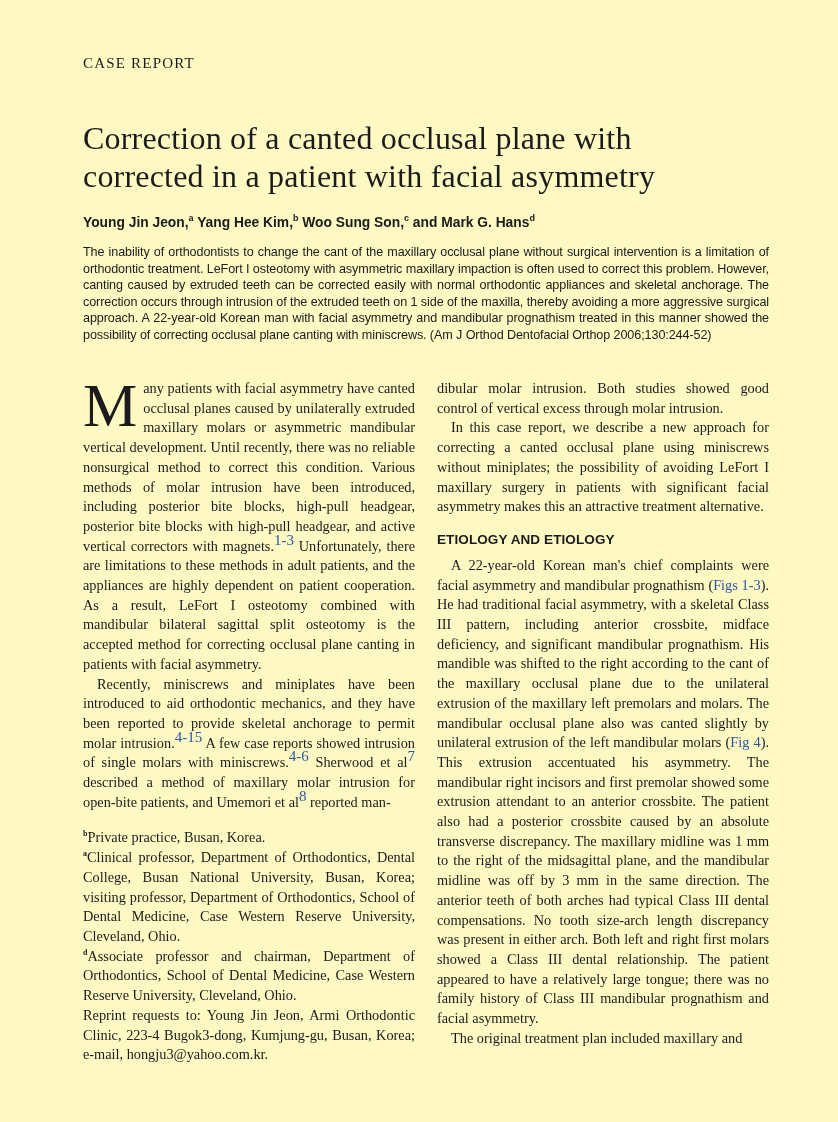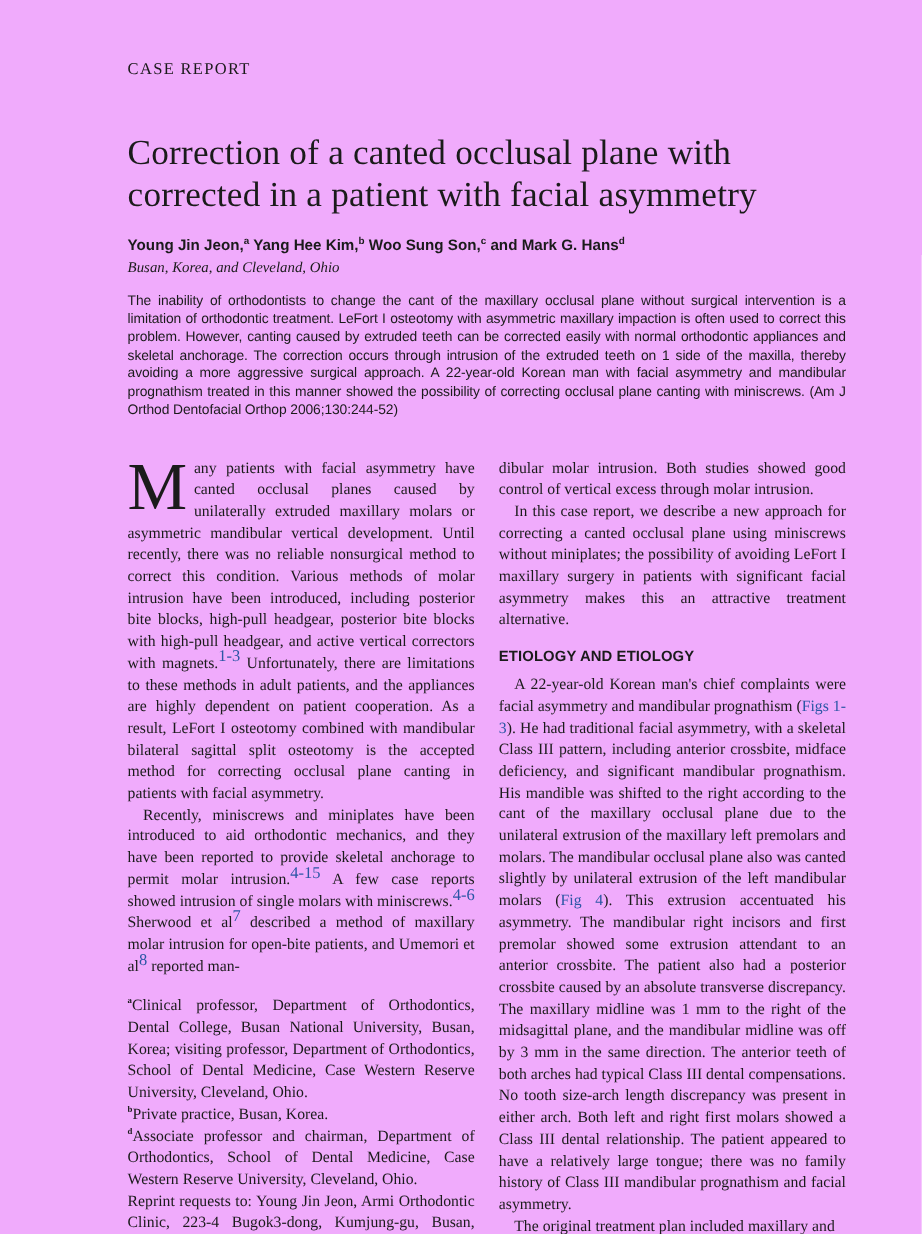--- a/index.html
+++ b/index.html
@@ -1,20 +1,20 @@
 <!DOCTYPE html>
 <html><head>
 <meta charset="utf-8">
 <style>
   html, body { margin: 0; padding: 0; background: #ffffff; }
   .page {
     width: 838px; height: 1122px;
     box-sizing: border-box;
-    padding: 55px 69px 0 116px;
-    background: #f0abfc;
+    padding: 55px 69px 0 83px;
+    background: #fef9c3;
     color: #1b1b1b;
     font-family: "Liberation Serif", serif;
     overflow: hidden;
     position: relative;
   }
   .kicker {
     font-size: 15px;
     letter-spacing: 1.2px;
     margin-bottom: 47px;
   }
@@ -88,33 +88,32 @@
 
   <div class="kicker">CASE REPORT</div>
 
   <div class="title">
     <div>Correction of a canted occlusal plane with</div>
     <div>corrected in a patient with facial asymmetry</div>
   </div>
 
   <div class="byline">Young Jin Jeon,<sup>a</sup> Yang Hee Kim,<sup>b</sup> Woo Sung Son,<sup>c</sup> and Mark G. Hans<sup>d</sup></div>
 
-  <div class="affiliation">Busan, Korea, and Cleveland, Ohio</div>
 
   <div class="abstract">The inability of orthodontists to change the cant of the maxillary occlusal plane without surgical intervention is a limitation of orthodontic treatment. LeFort I osteotomy with asymmetric maxillary impaction is often used to correct this problem. However, canting caused by extruded teeth can be corrected easily with normal orthodontic appliances and skeletal anchorage. The correction occurs through intrusion of the extruded teeth on 1 side of the maxilla, thereby avoiding a more aggressive surgical approach. A 22-year-old Korean man with facial asymmetry and mandibular prognathism treated in this manner showed the possibility of correcting occlusal plane canting with miniscrews. (Am J Orthod Dentofacial Orthop 2006;130:244-52)</div>
 
   <div class="columns bodytext">
 
     <div class="col">
       <p><span class="dropcap">M</span><span>any patients with facial asymmetry have canted occlusal planes caused by unilaterally extruded maxillary molars or asymmetric mandibular vertical development. Until recently, there was no reliable nonsurgical method to correct this condition. Various methods of molar intrusion have been introduced, including posterior bite blocks, high-pull headgear, posterior bite blocks with high-pull headgear, and active vertical correctors with magnets.<sup class="ref">1-3</sup> Unfortunately, there are limitations to these methods in adult patients, and the appliances are highly dependent on patient cooperation. As a result, LeFort I osteotomy combined with mandibular bilateral sagittal split osteotomy is the accepted method for correcting occlusal plane canting in patients with facial asymmetry.</span></p>
       <p class="indent">Recently, miniscrews and miniplates have been introduced to aid orthodontic mechanics, and they have been reported to provide skeletal anchorage to permit molar intrusion.<sup class="ref">4-15</sup> A few case reports showed intrusion of single molars with miniscrews.<sup class="ref">4-6</sup> Sherwood et al<sup class="ref">7</sup> described a method of maxillary molar intrusion for open-bite patients, and Umemori et al<sup class="ref">8</sup> reported man-</p>
 
       <div class="footnotes">
+        <p><sup>b</sup>Private practice, Busan, Korea.</p>
         <p><sup>a</sup>Clinical professor, Department of Orthodontics, Dental College, Busan National University, Busan, Korea; visiting professor, Department of Orthodontics, School of Dental Medicine, Case Western Reserve University, Cleveland, Ohio.</p>
-        <p><sup>b</sup>Private practice, Busan, Korea.</p>
         <p><sup>d</sup>Associate professor and chairman, Department of Orthodontics, School of Dental Medicine, Case Western Reserve University, Cleveland, Ohio.</p>
         <p>Reprint requests to: Young Jin Jeon, Armi Orthodontic Clinic, 223-4 Bugok3-dong, Kumjung-gu, Busan, Korea; e-mail, hongju3@yahoo.com.kr.</p>
 
       </div>
 
     </div>
 
     <div class="col">
       <p>dibular molar intrusion. Both studies showed good control of vertical excess through molar intrusion.</p>
       <p class="indent">In this case report, we describe a new approach for correcting a canted occlusal plane using miniscrews without miniplates; the possibility of avoiding LeFort I maxillary surgery in patients with significant facial asymmetry makes this an attractive treatment alternative.</p>

